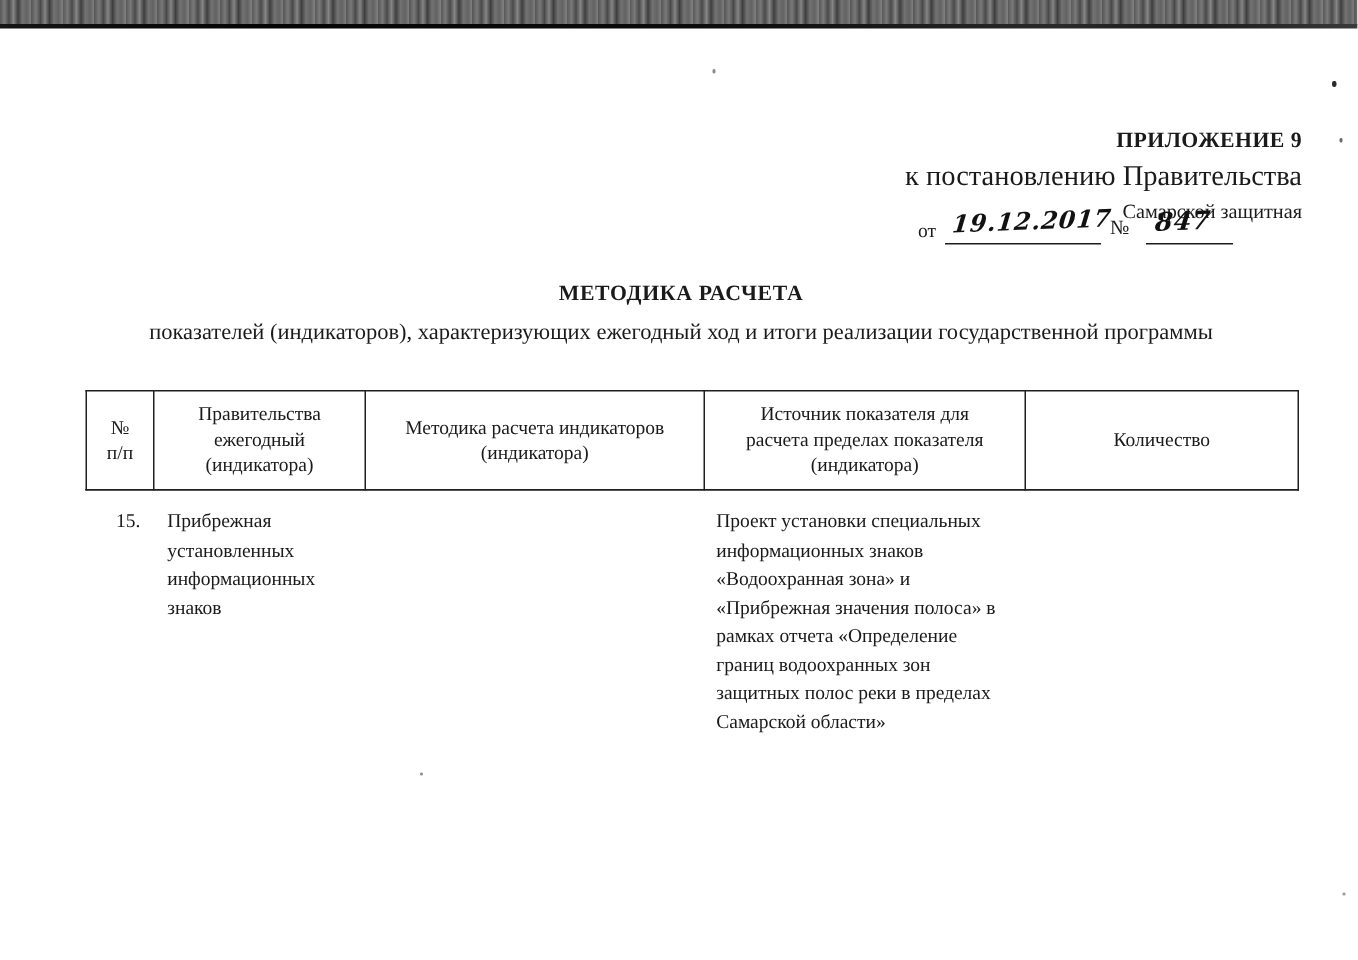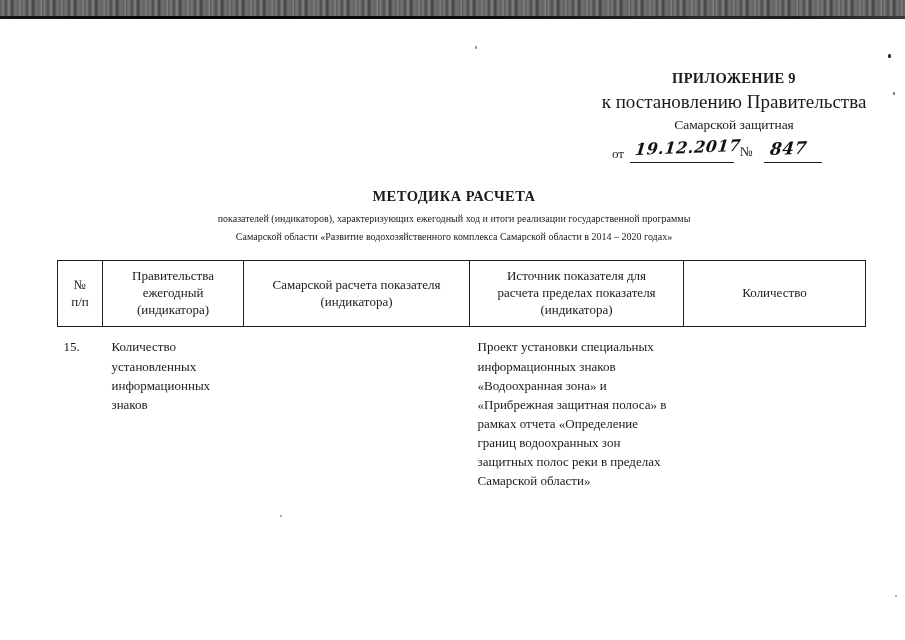--- a/index.html
+++ b/index.html
@@ -48,23 +48,23 @@
   #speck-a { left: 888px; top: 54px; width: 3px; height: 4px; }
   #speck-b { left: 893px; top: 92px; width: 2px; height: 3px; opacity: .7; }
   #speck-c { left: 475px; top: 46px; width: 2px; height: 3px; opacity: .55; }
   #speck-d { left: 280px; top: 515px; width: 2px; height: 2px; opacity: .5; }
   #speck-e { left: 895px; top: 595px; width: 2px; height: 2px; opacity: .45; }
 
   
   #appendix-header {
     position: absolute;
     left: 600px;
-    top: 68px;
+    top: 84px;
     width: 268px;
-    text-align: center;
+    text-align: right;
     line-height: 1.38;
   }
   #appendix-header .appendix-title {
     font-size: 14.5px;
     font-weight: bold;
     letter-spacing: .3px;
     display: block;
   }
   #appendix-header .appendix-line {
     font-size: 19px;
@@ -137,21 +137,21 @@
     line-height: 1.5;
   }
   #doc-title-block .main-title {
     display: block;
     font-size: 14.5px;
     font-weight: bold;
     letter-spacing: .45px;
   }
   #doc-title-block .subtitle-line {
     display: block;
-    font-size: 10px;
+    font-size: 15px;
     margin-top: 3px;
   }
 
   
   #methodology-table {
     position: absolute;
     left: 57px;
     top: 260px;
     width: 808px;
     border-collapse: collapse;
@@ -174,20 +174,21 @@
     height: 48px;
   }
   #methodology-table td {
     border: none;
     font-size: 13px;
     vertical-align: top;
     padding: 10px 6px 0;
     line-height: 1.47;
   }
   #methodology-table td.cell-num {
+    text-align: right;
     padding-right: 9px;
     white-space: nowrap;
   }
   #methodology-table td.cell-name,
   #methodology-table td.cell-method,
   #methodology-table td.cell-source,
   #methodology-table td.cell-note {
     text-align: left;
     padding-left: 9px;
   }
@@ -217,21 +218,20 @@
   <span class="handwritten" id="hw-date">19.12.2017</span>
   <span class="rule" id="rule-date"></span>
   <span class="lbl-no">№</span>
   <span class="handwritten" id="hw-number">847</span>
   <span class="rule" id="rule-num"></span>
 </div>
 
 <div id="doc-title-block">
   <span class="main-title">МЕТОДИКА РАСЧЕТА</span>
   <span class="subtitle-line">показателей (индикаторов), характеризующих ежегодный ход и итоги реализации государственной программы</span>
-  <span class="subtitle-line">Самарской области «Развитие водохозяйственного комплекса Самарской области в 2014 – 2020 годах»</span>
 </div>
 
 <table id="methodology-table">
   <colgroup>
     <col class="c-num">
     <col class="c-name">
     <col class="c-meth">
     <col class="c-src">
     <col class="c-note">
   </colgroup>
@@ -240,34 +240,34 @@
       <th>
         <span>№</span><br>
         <span>п/п</span>
       </th>
       <th>
         <span>Правительства</span><br>
         <span>ежегодный</span><br>
         <span>(индикатора)</span>
       </th>
       <th>
-        <span>Самарской расчета показателя</span><br>
+        <span>Методика расчета индикаторов</span><br>
         <span>(индикатора)</span>
       </th>
       <th>
         <span>Источник показателя для</span><br>
         <span>расчета пределах показателя</span><br>
         <span>(индикатора)</span>
       </th>
       <th>Количество</th>
     </tr>
   </thead>
   <tbody id="table-body">
 
   <tr>
         <td class="cell-num">15.</td>
-        <td class="cell-name">Количество установленных информационных знаков</td>
+        <td class="cell-name">Прибрежная установленных информационных знаков</td>
         <td class="cell-method"></td>
-        <td class="cell-source">Проект установки специальных информационных знаков «Водоохранная зона» и «Прибрежная защитная полоса» в рамках отчета «Определение границ водоохранных зон защитных полос реки в пределах Самарской области»</td>
+        <td class="cell-source">Проект установки специальных информационных знаков «Водоохранная зона» и «Прибрежная значения полоса» в рамках отчета «Определение границ водоохранных зон защитных полос реки в пределах Самарской области»</td>
         <td class="cell-note"></td>
       </tr>
     </tbody>
 </table>
 
 </body></html>

